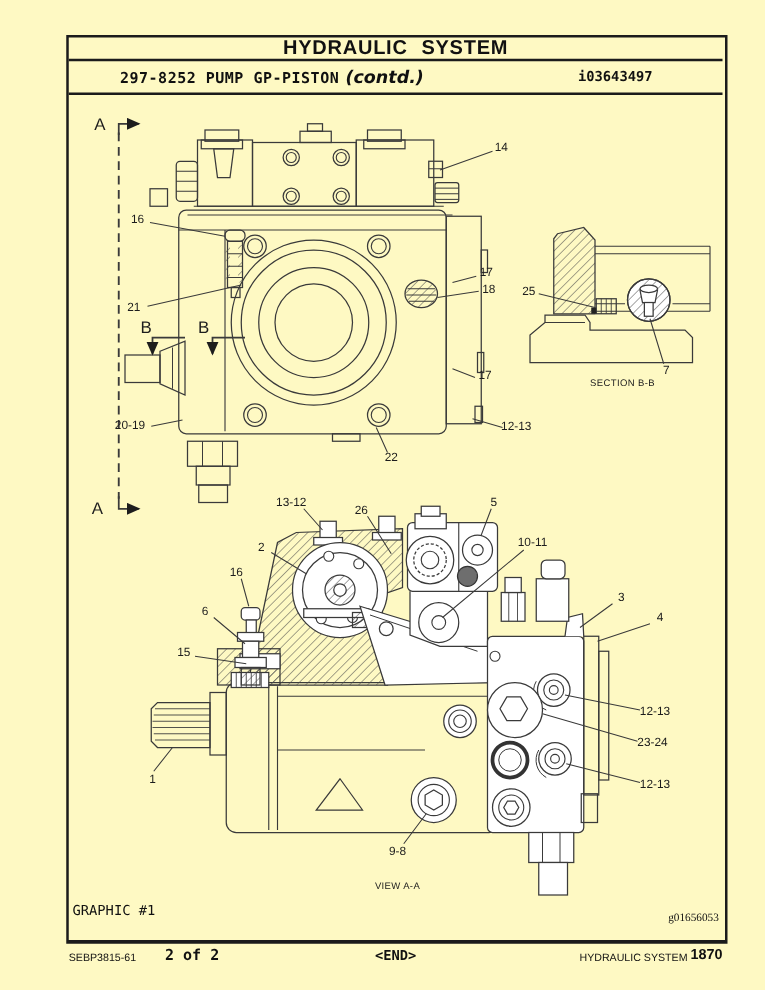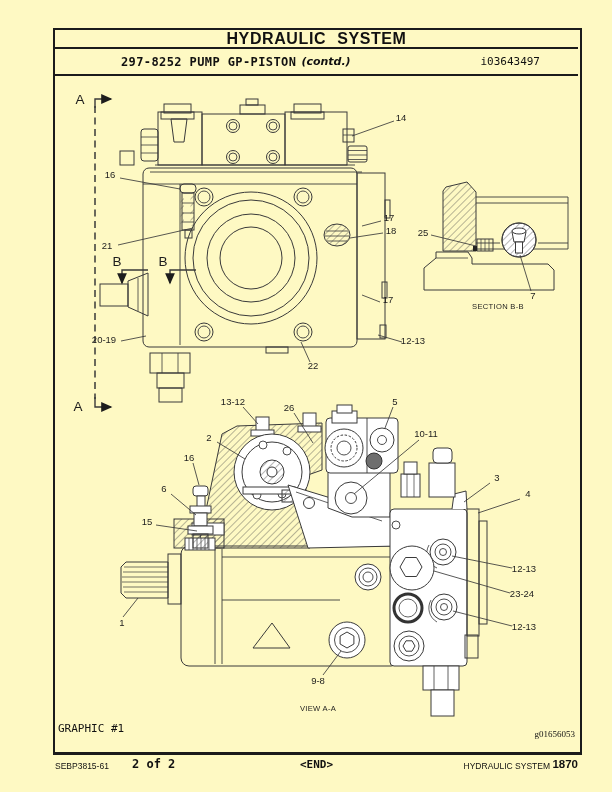--- a/index.html
+++ b/index.html
@@ -7,24 +7,24 @@
         font-family:"Liberation Sans",sans-serif;color:#111;}
   .border-box{position:absolute;left:53px;top:28px;width:529px;height:727px;
         box-sizing:border-box;border:2px solid #1b1b1b;border-bottom-width:3px;}
   .title-bar{position:absolute;left:55px;top:30px;width:523px;height:19px;
         box-sizing:border-box;border-bottom:2px solid #1b1b1b;
         display:flex;align-items:center;justify-content:center;
         font-weight:bold;font-size:16px;letter-spacing:.6px;word-spacing:6px;}
   .subtitle{position:absolute;left:55px;top:49px;width:523px;height:27px;
         box-sizing:border-box;border-bottom:2px solid #1b1b1b;
         display:flex;align-items:center;font-family:"DejaVu Sans Mono",monospace;}
-  .subtitle .code{font-weight:bold;font-size:12px;margin-left:66px;letter-spacing:.4px;}
-  .subtitle .contd{font-style:italic;font-weight:bold;font-size:11px;margin-left:5px;
+  .subtitle .code{font-weight:bold;font-size:12px;margin-left:41px;letter-spacing:.4px;}
+  .subtitle .contd{font-style:italic;font-weight:bold;font-size:14px;margin-left:5px;
         font-family:"DejaVu Sans",sans-serif;}
-  .subtitle .mid{margin-left:auto;margin-right:38px;font-weight:normal;font-size:11px;}
+  .subtitle .mid{margin-left:auto;margin-right:56px;font-weight:bold;font-size:11px;}
   .art{position:absolute;left:0;top:0;width:612px;height:792px;}
   .graphic-row{position:absolute;left:55px;top:718px;width:523px;height:32px;
         font-family:"DejaVu Sans Mono",monospace;font-size:11px;}
   .graphic-row .gl{position:absolute;left:3px;top:4px;text-align:center;}
   .graphic-row .end{position:absolute;left:0;right:0;top:4px;text-align:center;font-weight:bold;margin-top:36px;}
   .graphic-row .gid{position:absolute;right:3px;top:11px;
         font-family:Liberation Serif, serif;font-size:9px;}
   .bottom-row{position:absolute;left:0;top:756px;width:612px;height:24px;font-size:8.5px;}
   .bottom-row .sebp{position:absolute;left:55px;top:5px;}
   .bottom-row .pageof{position:absolute;left:132px;top:1px;

